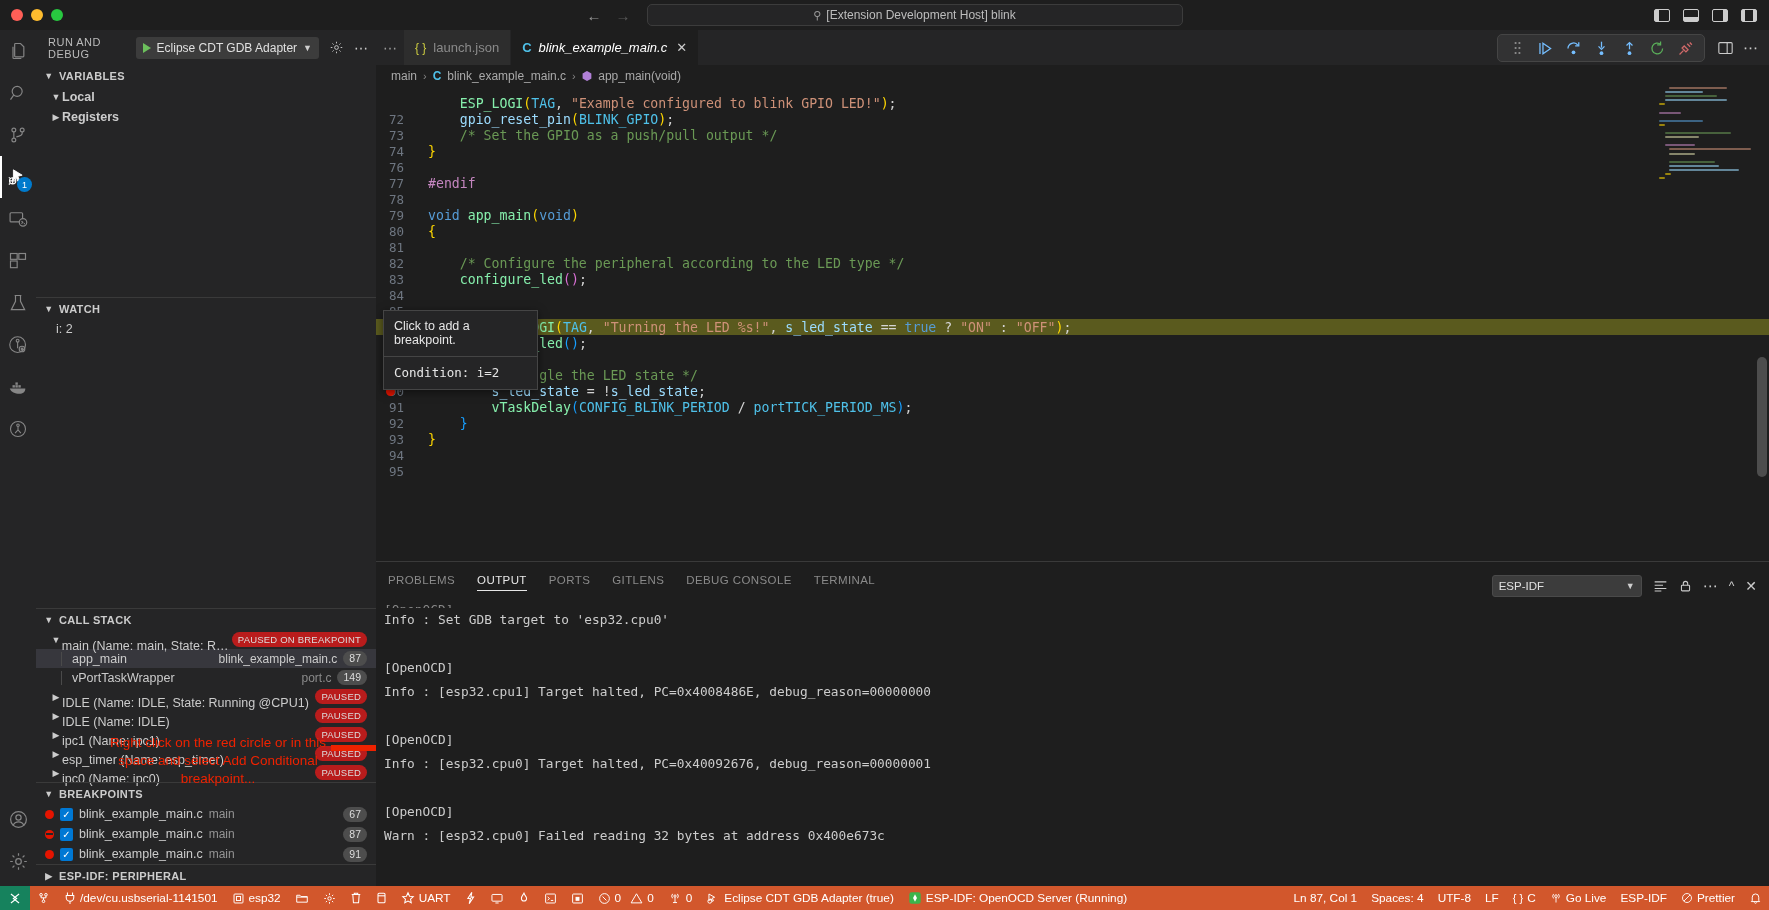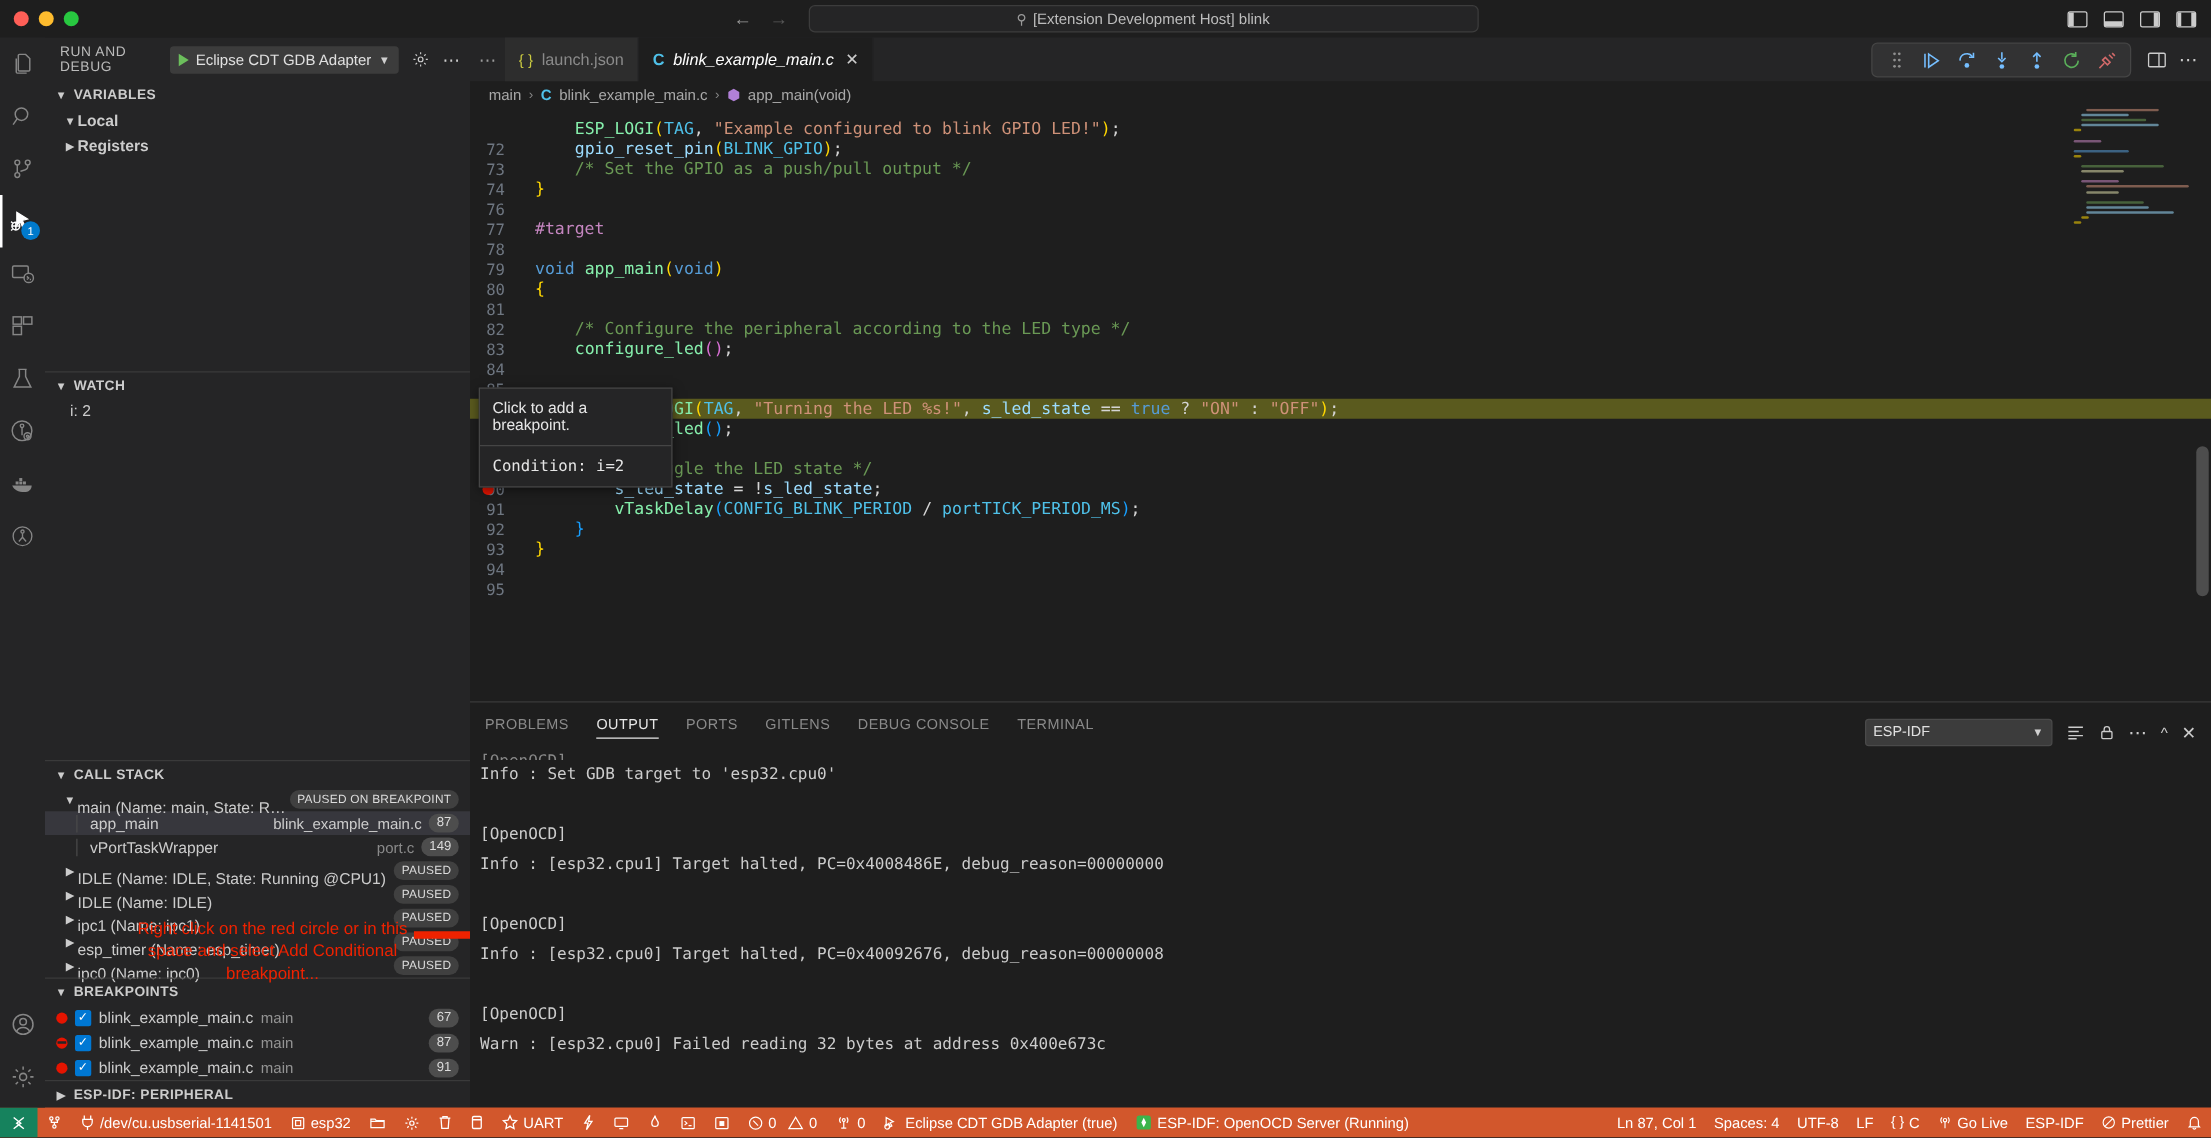--- a/index.html
+++ b/index.html
@@ -83,21 +83,21 @@
   .vars-area { flex: 0 0 auto; }
   .watch-area { flex: 0 0 auto; }
   .spacer-area { flex: 1 1 auto; position: relative; }
 
   .cs-row { height: 19px; display: flex; align-items: center; font-size: 12.5px; padding-right: 9px; color: #cccccc; }
   .cs-row.sel { background: #37373d; }
   .cs-label { white-space: nowrap; overflow: hidden; text-overflow: ellipsis; margin-top: 12px; }
   .cs-file { margin-left: auto; color: #8a8a8a; font-size: 12px; padding-right: 6px; }
   .cs-file.strong { color: #cccccc; }
   .pill {
-    background: #404040; color: #dcdcdc; font-size: 9.5px; letter-spacing: .2px;
+    background: #b91c1c; color: #dcdcdc; font-size: 9.5px; letter-spacing: .2px;
     border-radius: 9px; padding: 1.5px 6px 2px; margin-left: auto; white-space: nowrap;
   }
   .numpill {
     background: #4d4d4d; color: #dcdcdc; font-size: 10.5px; border-radius: 9px;
     padding: 1px 6px 2px; min-width: 22px; text-align: center;
   }
   .stack-guide { border-left: 1px solid #4a4a4a; margin-left: 25px; padding-left: 10px; }
 
   .bp-row { height: 20px; display: flex; align-items: center; gap: 6px; padding: 0 9px 0 9px; font-size: 12.5px; }
   .bp-dot { width: 9px; height: 9px; border-radius: 50%; background: #e51400; flex: 0 0 9px; position: relative; }
@@ -586,21 +586,21 @@
           <div class="mm-line" style="width:6px;background:#ffd700;margin-left:8px"></div>
         </div>
         <div class="scroll-v"></div>
 
         <div style="padding-top:8px">
           <div class="code-line"><span class="ln">72</span><span>    <span class="fn">ESP_LOGI</span><span class="pl3">(</span><span class="mac">TAG</span><span class="op">, </span><span class="str">"Example configured to blink GPIO LED!"</span><span class="pl3">)</span><span class="op">;</span></span></div>
           <div class="code-line"><span class="ln">73</span><span>    <span class="var">gpio_reset_pin</span><span class="pl3">(</span><span class="mac">BLINK_GPIO</span><span class="pl3">)</span><span class="op">;</span></span></div>
           <div class="code-line"><span class="ln">74</span><span class="cmt">    /* Set the GPIO as a push/pull output */</span></div>
           <div class="code-line"><span class="ln">76</span><span class="pl3">}</span></div>
           <div class="code-line"><span class="ln">77</span><span></span></div>
-          <div class="code-line"><span class="ln">78</span><span class="pp">#target</span></div>
+          <div class="code-line"><span class="ln">78</span><span class="pp">#endif</span></div>
           <div class="code-line"><span class="ln">79</span><span></span></div>
           <div class="code-line"><span class="ln">80</span><span><span class="k">void</span> <span class="fn">app_main</span><span class="pl3">(</span><span class="k">void</span><span class="pl3">)</span></span></div>
           <div class="code-line"><span class="ln">81</span><span class="pl3">{</span></div>
           <div class="code-line"><span class="ln">82</span><span></span></div>
           <div class="code-line"><span class="ln">83</span><span class="cmt">    /* Configure the peripheral according to the LED type */</span></div>
           <div class="code-line"><span class="ln">84</span><span>    <span class="fn">configure_led</span><span class="pl">()</span><span class="op">;</span></span></div>
           <div class="code-line"><span class="ln">85</span><span></span></div>
           <div class="code-line"><span class="ln">86</span><span></span></div>
           <div class="code-line hl"><span class="ln">87</span><span>        <span class="fn">ESP_LOGI</span><span class="pl3">(</span><span class="mac">TAG</span><span class="op">, </span><span class="str">"Turning the LED %s!"</span><span class="op">, </span><span class="var">s_led_state</span> <span class="op">==</span> <span class="k">true</span> <span class="op">?</span> <span class="str">"ON"</span> <span class="op">:</span> <span class="str">"OFF"</span><span class="pl3">)</span><span class="op">;</span></span></div>
           <div class="code-line"><span class="ln">88</span><span>        <span class="fn">blink_led</span><span class="pl2">()</span><span class="op">;</span></span></div>
@@ -654,21 +654,21 @@
           </div>
         </div>
         <div class="panel-body">
           <div class="out-line clip">[OpenOCD]</div>
           <div class="out-line">Info : Set GDB target to 'esp32.cpu0'</div>
           <div class="out-line"></div>
           <div class="out-line">[OpenOCD]</div>
           <div class="out-line">Info : [esp32.cpu1] Target halted, PC=0x4008486E, debug_reason=00000000</div>
           <div class="out-line"></div>
           <div class="out-line">[OpenOCD]</div>
-          <div class="out-line">Info : [esp32.cpu0] Target halted, PC=0x40092676, debug_reason=00000008</div>
+          <div class="out-line">Info : [esp32.cpu0] Target halted, PC=0x40092676, debug_reason=00000001</div>
           <div class="out-line"></div>
           <div class="out-line">[OpenOCD]</div>
           <div class="out-line">Warn : [esp32.cpu0] Failed reading 32 bytes at address 0x400e673c</div>
         </div>
       </div>
     </div>
   </div>
 
   <div class="statusbar">
     <div class="sb-item remote">

